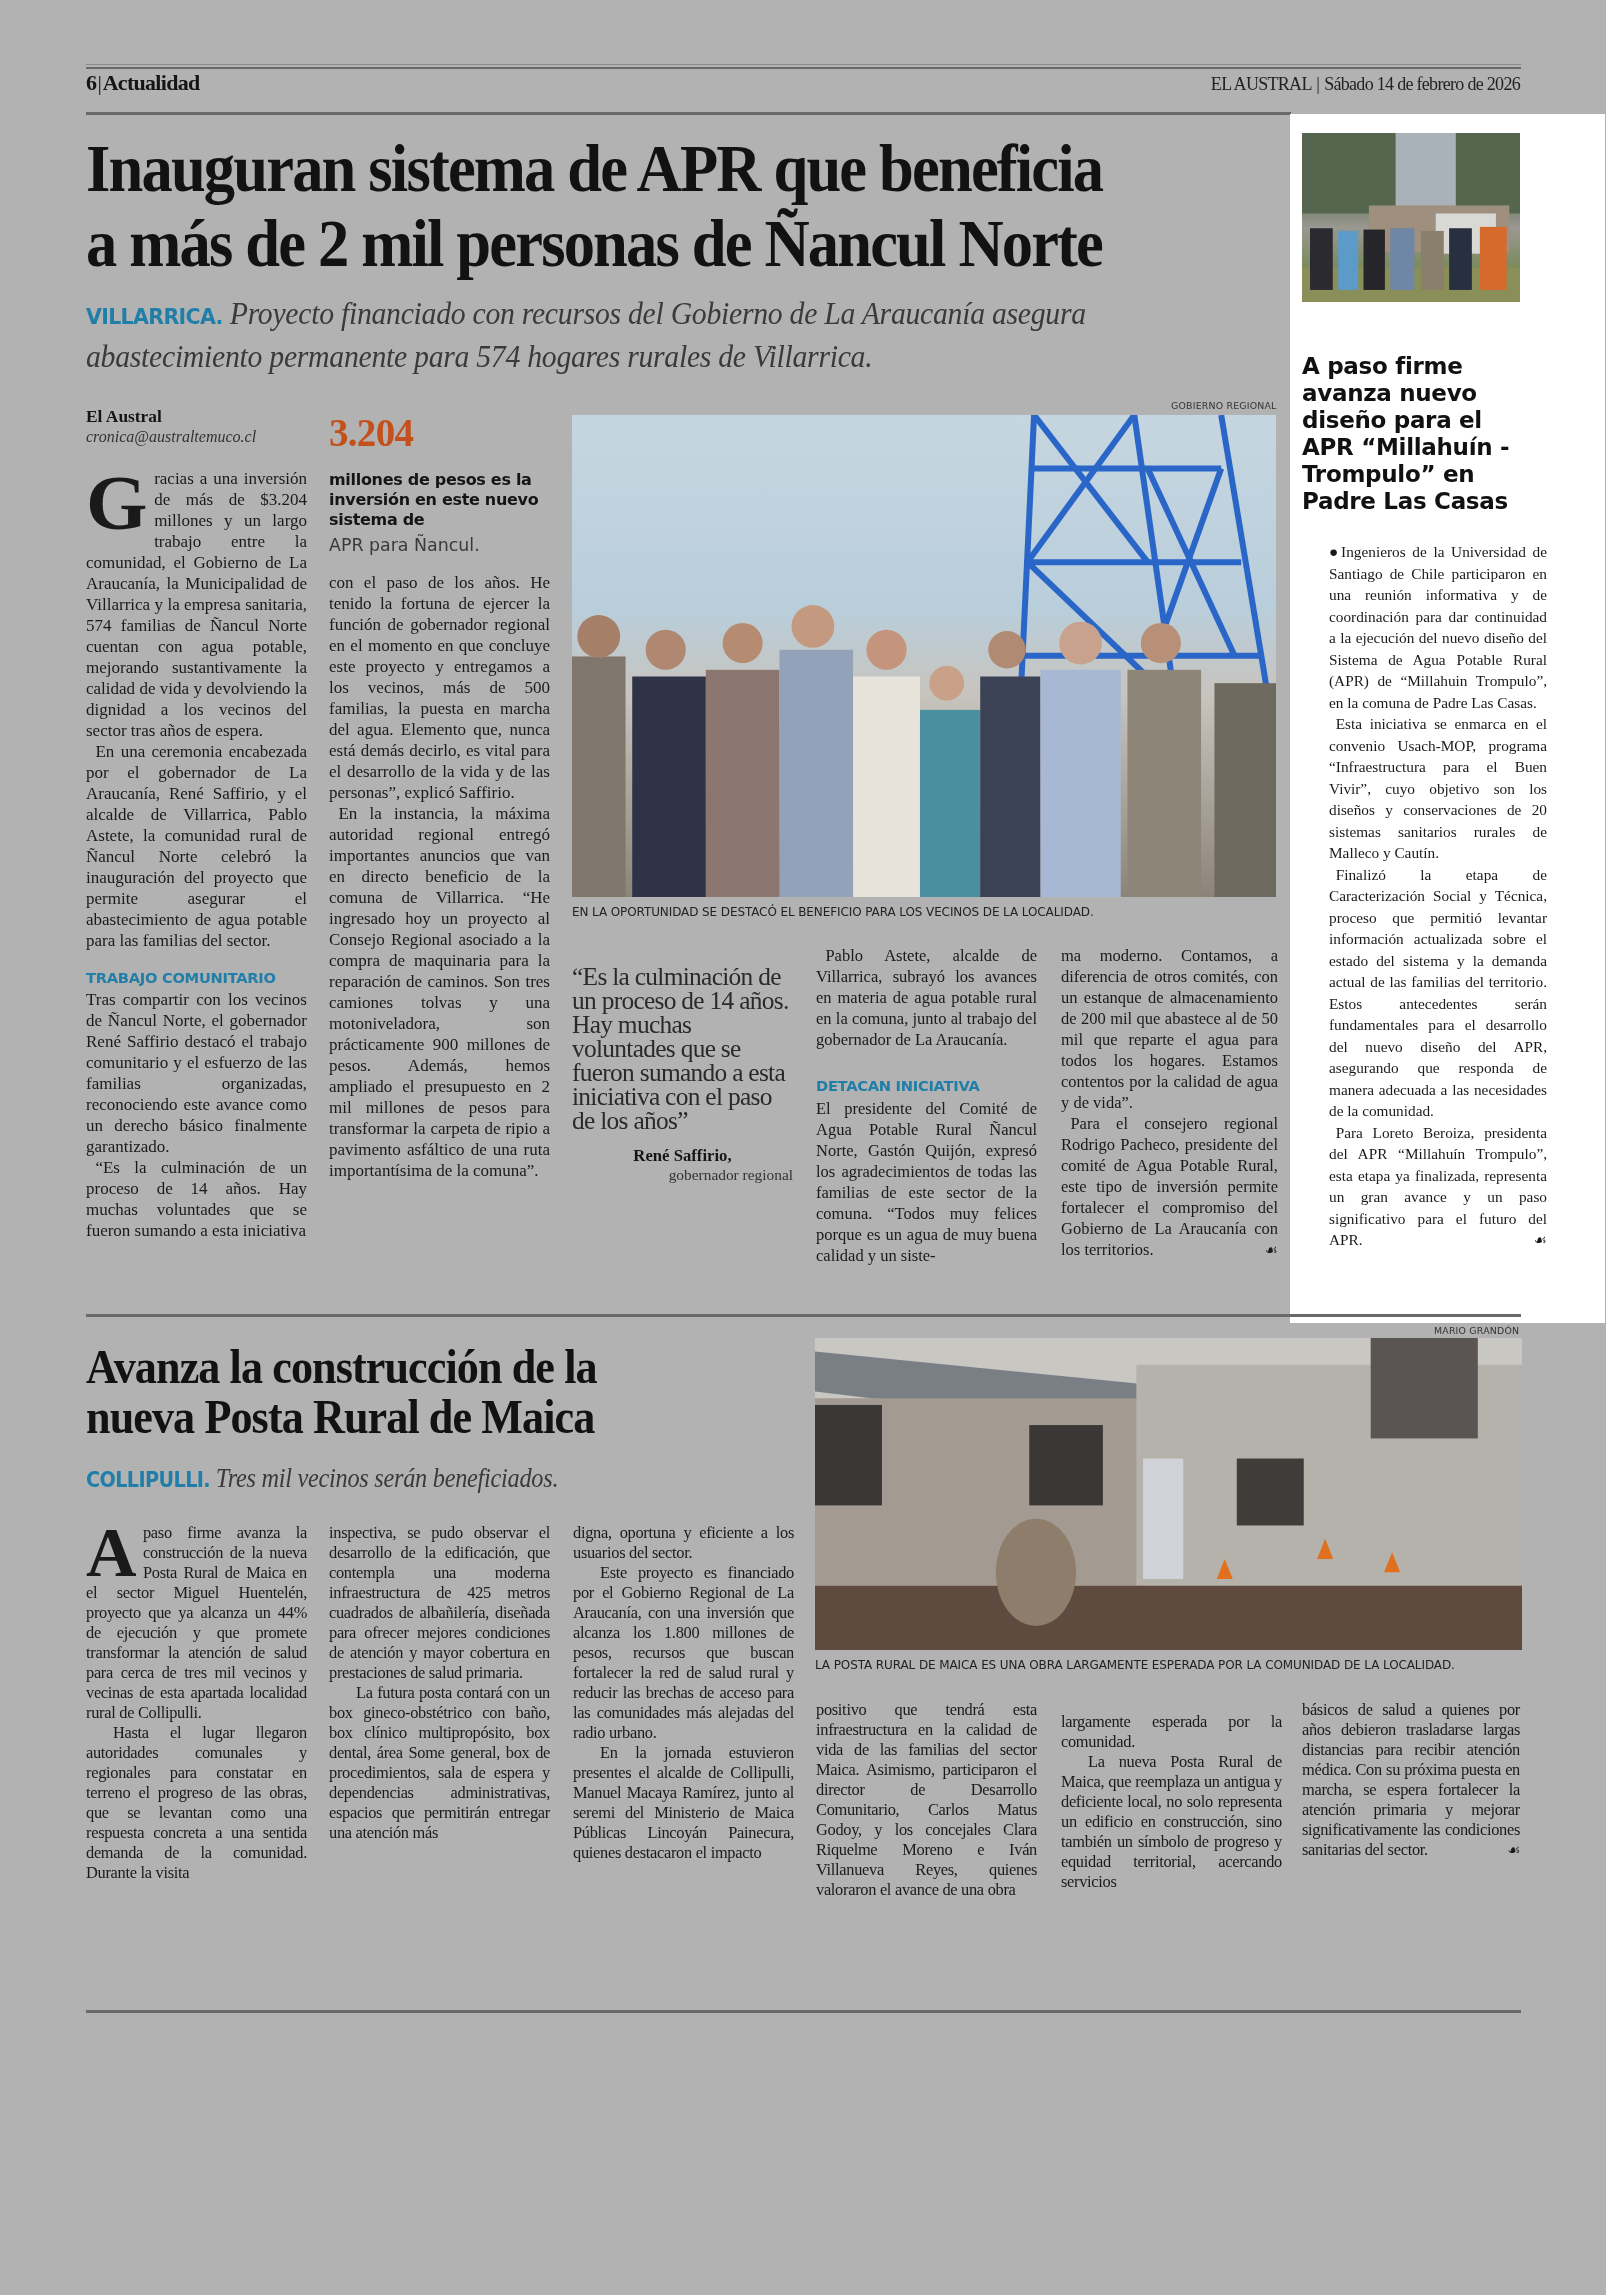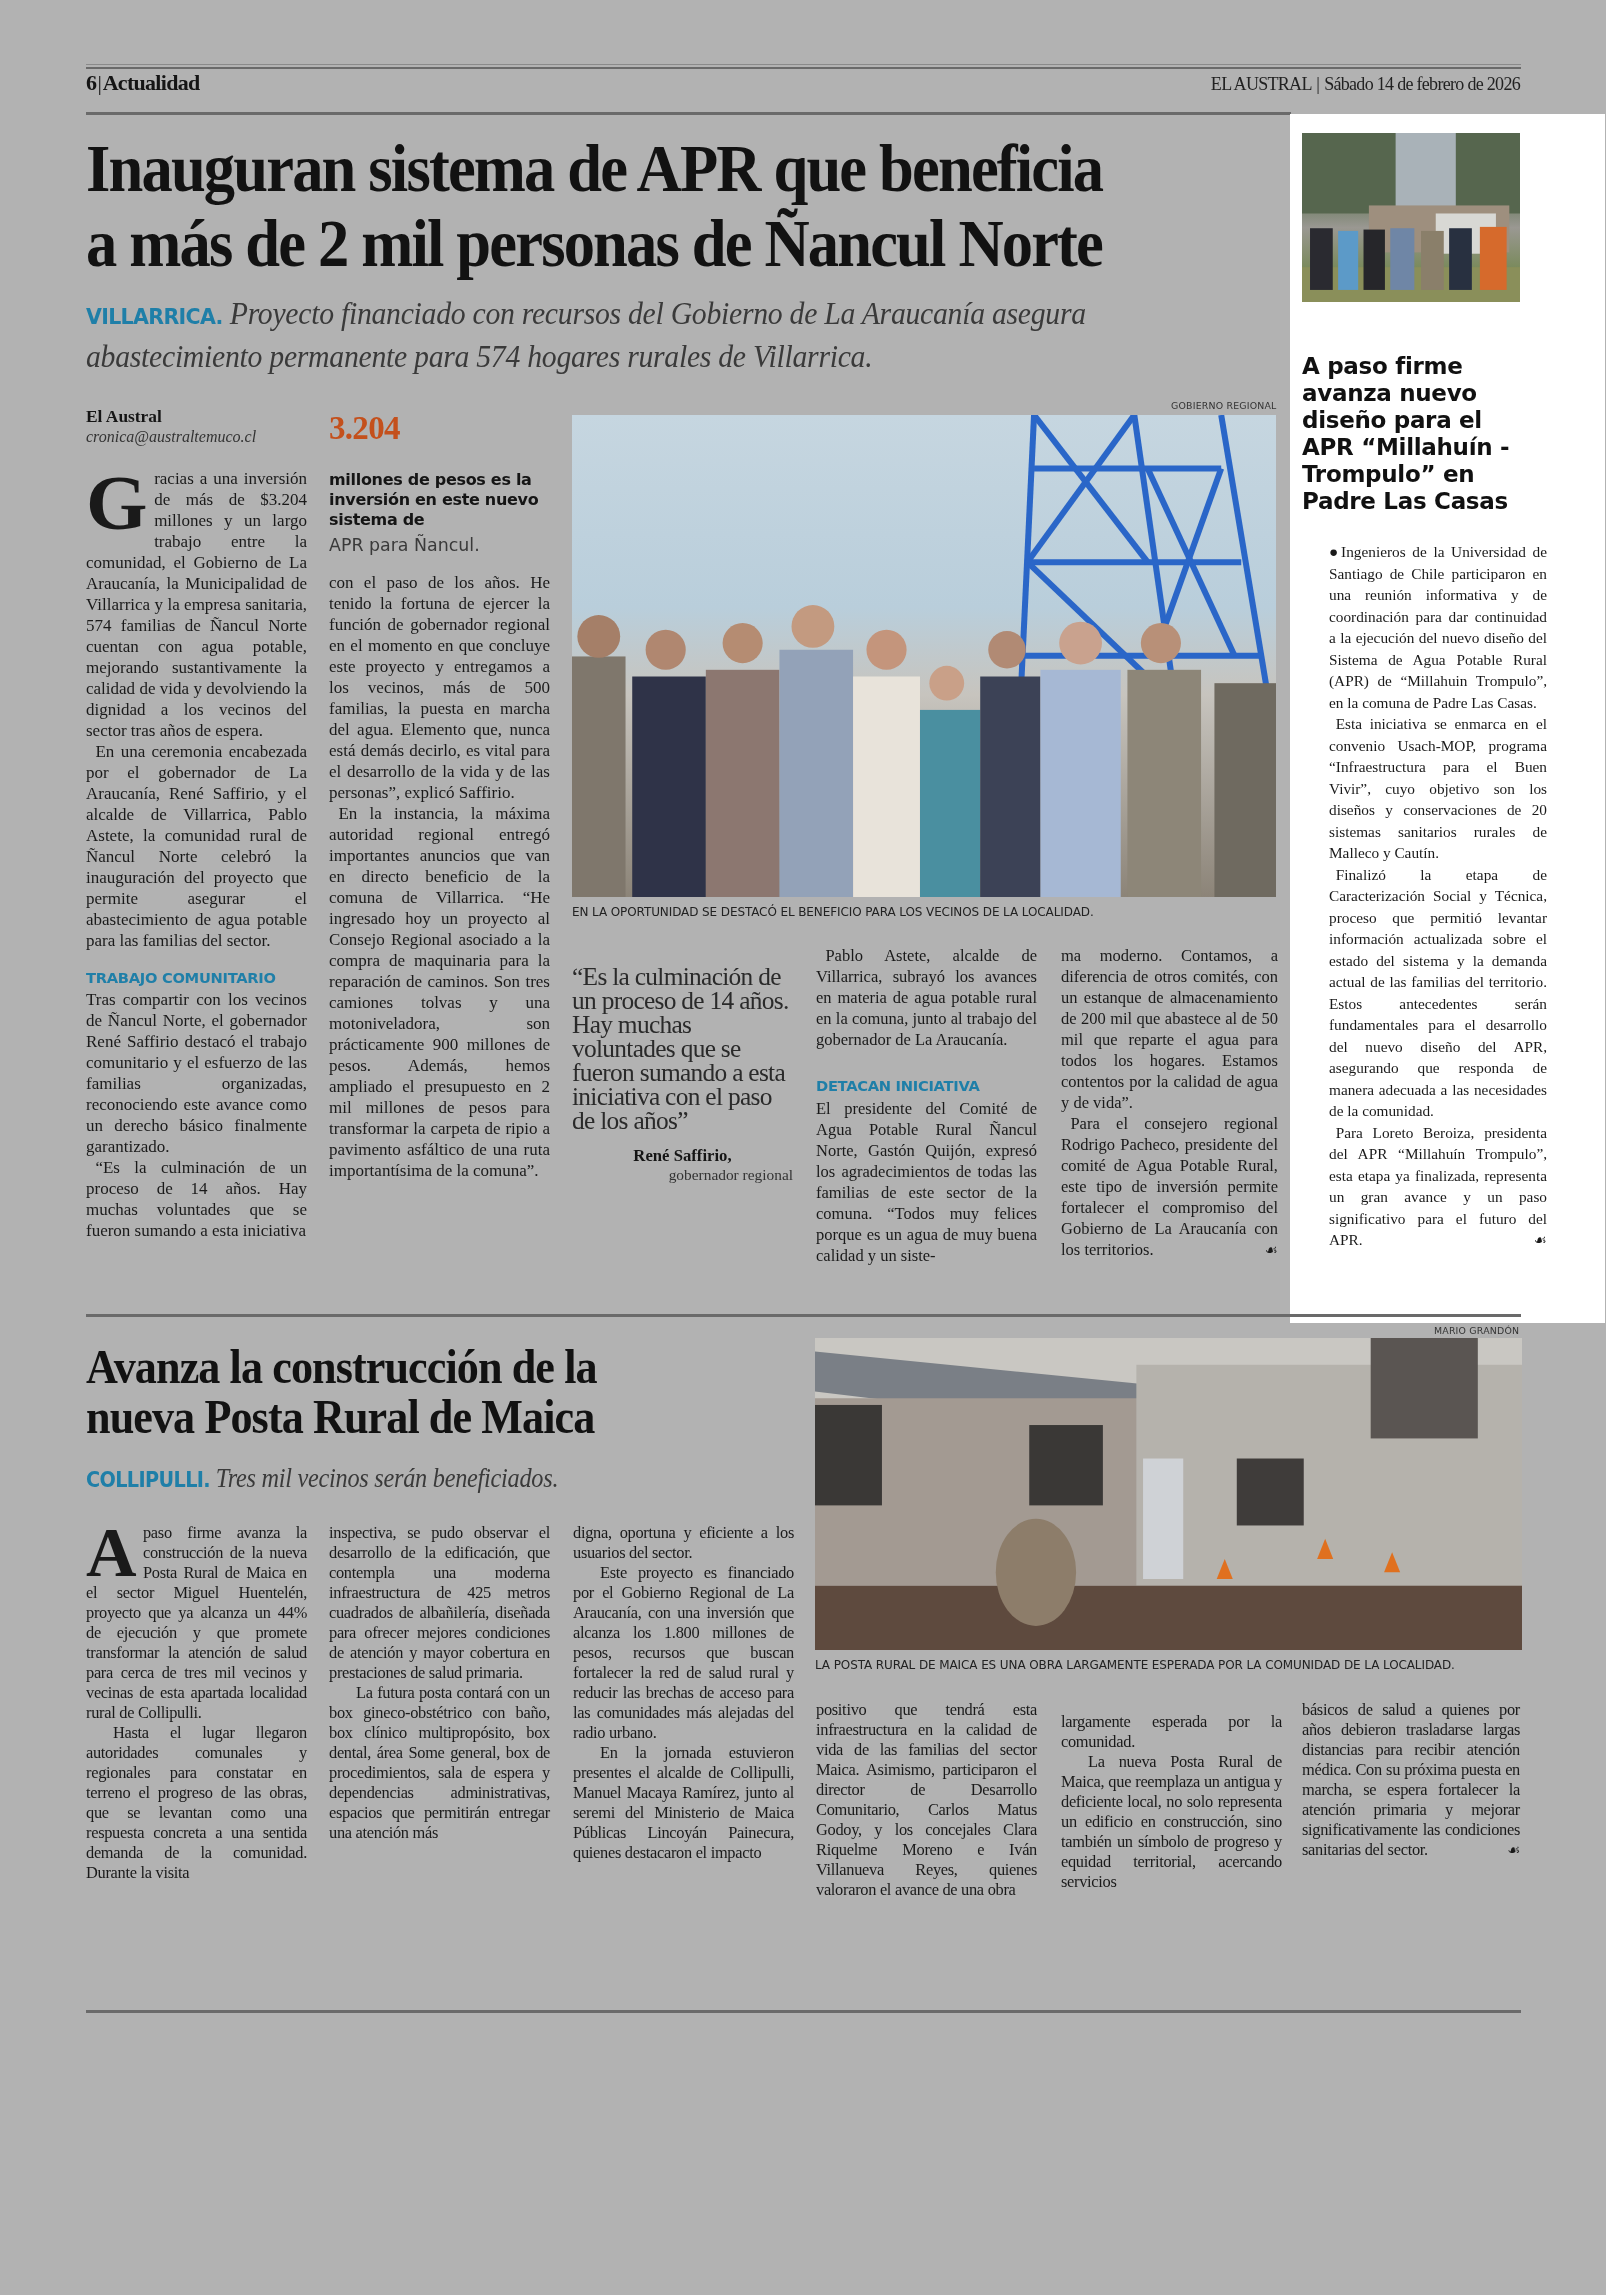--- a/index.html
+++ b/index.html
@@ -27,21 +27,21 @@
 
   
   .col { position: absolute; font-size: 17px; line-height: 21px; text-align: justify; hyphens: manual; color: #1a1a1a; }
   .col p { text-indent: 9.4px; }
   .col p.noindent { text-indent: 0; }
   .dropcap { float: left; font-size: 79px; line-height: 64px; font-weight: bold; margin: 2.7px 6.7px 0 0; }
   .subhead { font-family: "DejaVu Sans", "Liberation Sans", sans-serif; font-weight: bold; color: #1f7fa8; font-size: 14.7px; letter-spacing: -0.3px; margin: 16px 0 1.3px 0; }
   .endmark { float: right; font-family: "DejaVu Serif", serif; font-size: 14.7px; }
 
   
-  #stat-number { left: 329px; top: 410px; font-size: 33px; font-weight: bold; color: #c4501c; letter-spacing: -0.7px; }
+  #stat-number { left: 329px; top: 410px; font-size: 39px; font-weight: bold; color: #c4501c; letter-spacing: -0.7px; }
   #stat-text { left: 329px; top: 470px; width: 228px; font-family: "DejaVu Sans", sans-serif; font-size: 16px; font-weight: bold; line-height: 20px; letter-spacing: -0.3px; }
   #stat-sub { left: 329px; top: 535px; font-family: "DejaVu Sans", sans-serif; font-size: 17.4px; color: #3a3a3a; }
 
   
   .photo { position: absolute; overflow: hidden; }
   .credit { position: absolute; font-family: "DejaVu Sans", sans-serif; font-size: 9.4px; color: #333; letter-spacing: 0.2px; }
   .caption { position: absolute; font-family: "DejaVu Sans", sans-serif; font-size: 12px; color: #222; letter-spacing: -0.1px; }
 
   #photo-main { left: 572px; top: 415px; width: 704px; height: 482px;
     background: linear-gradient(180deg, #c6d6e0 0%, #b9cedb 40%, #c7c4be 58%, #8c8478 100%); }

